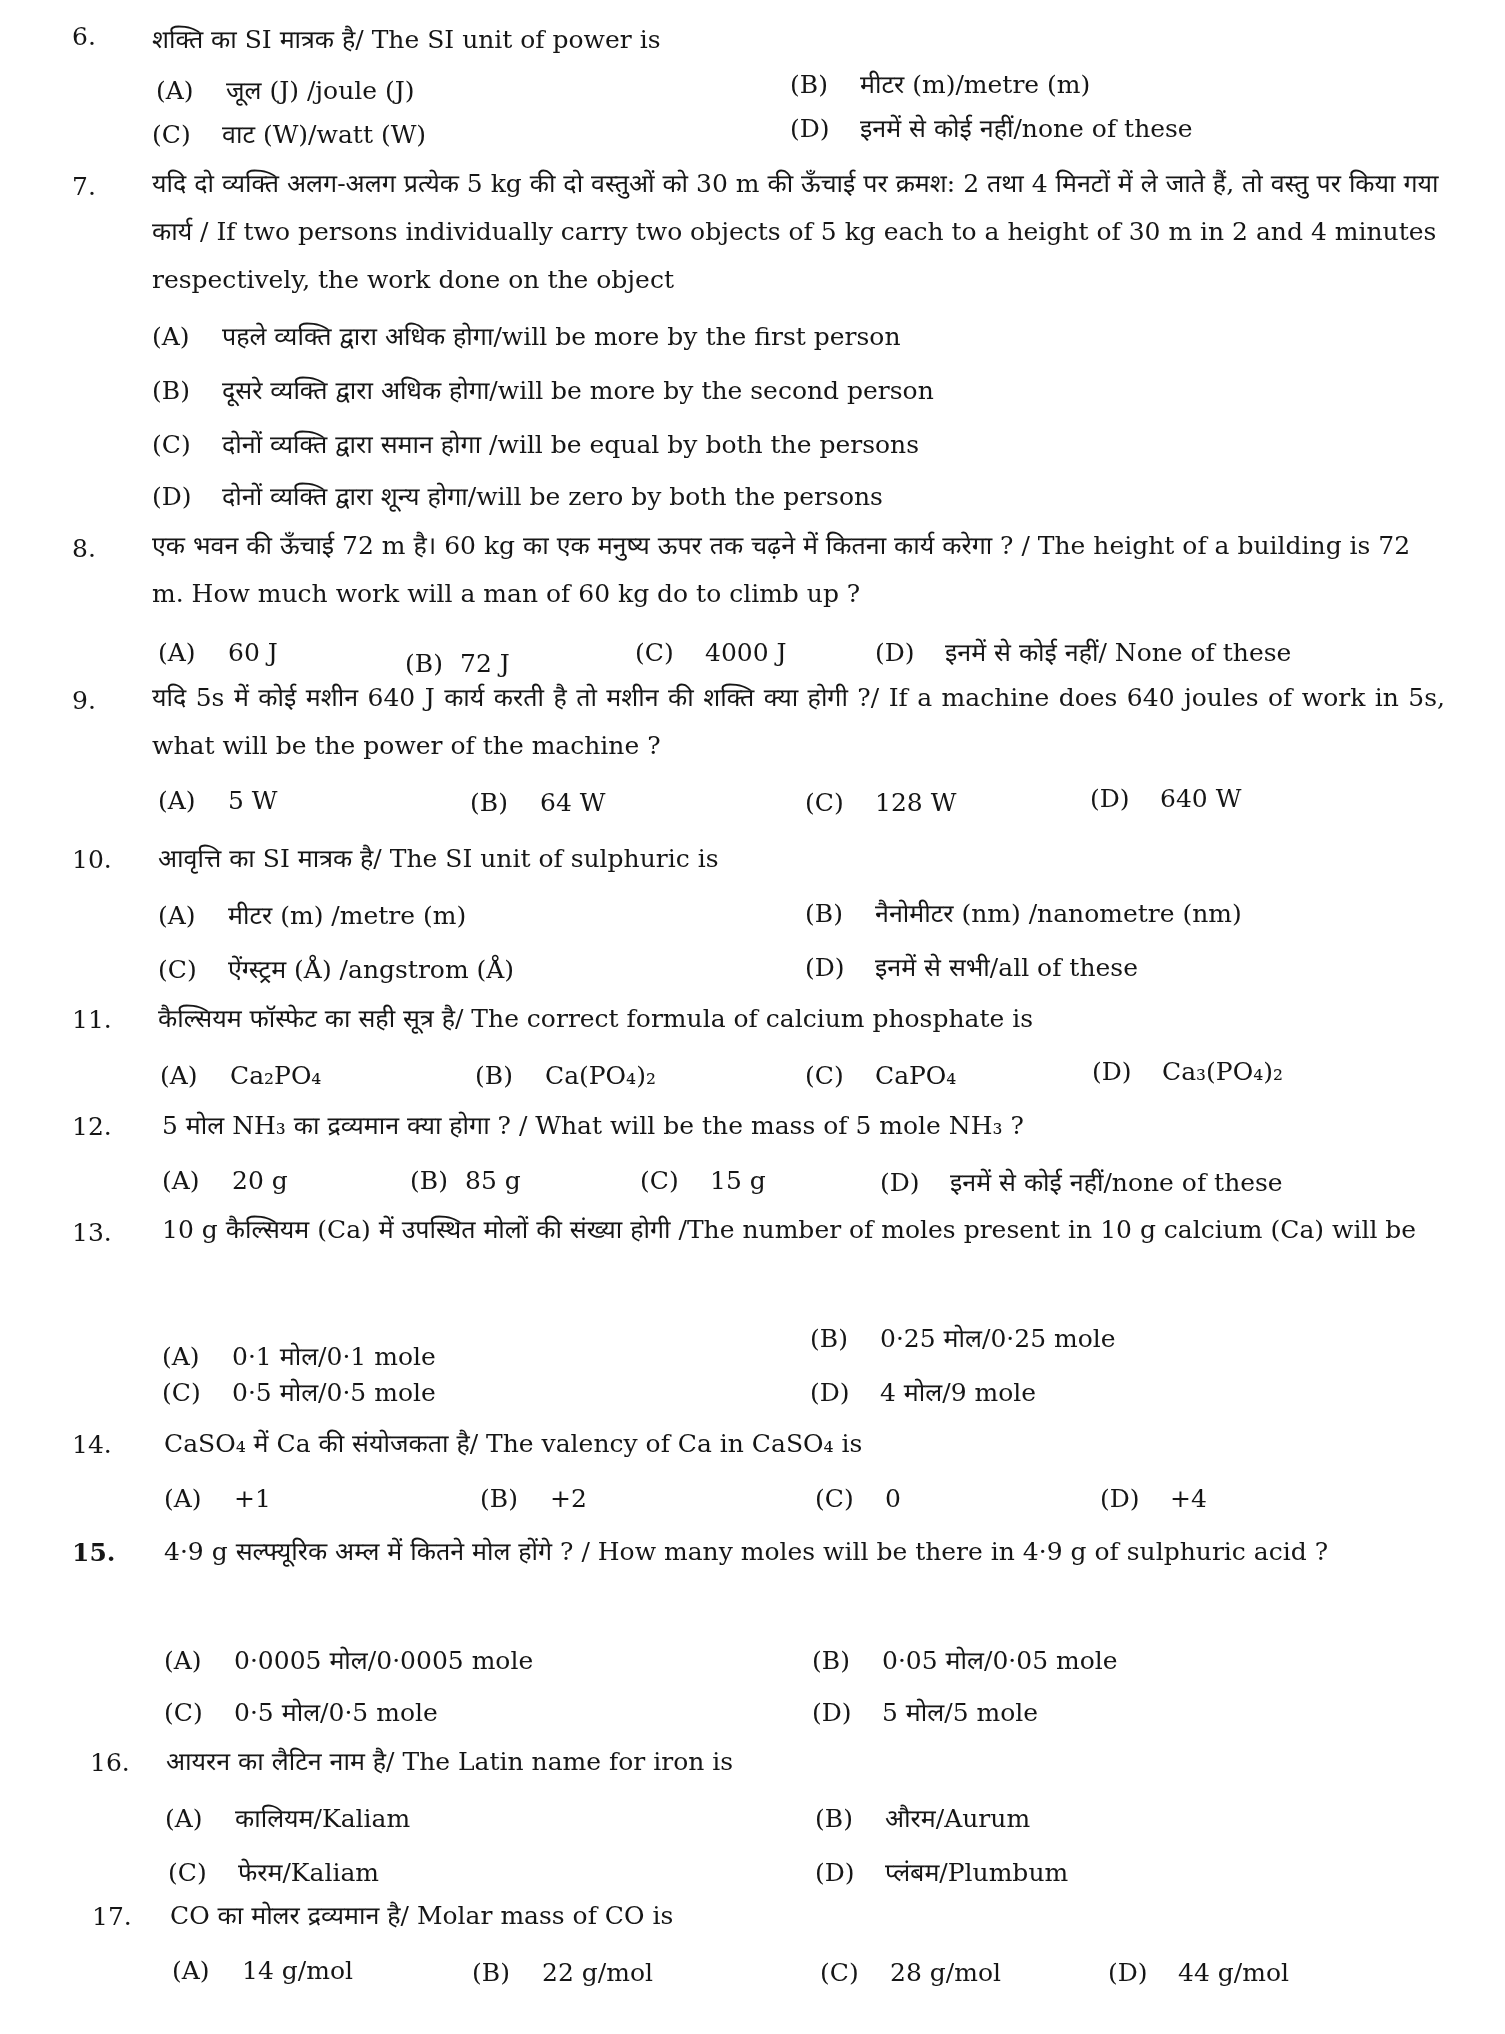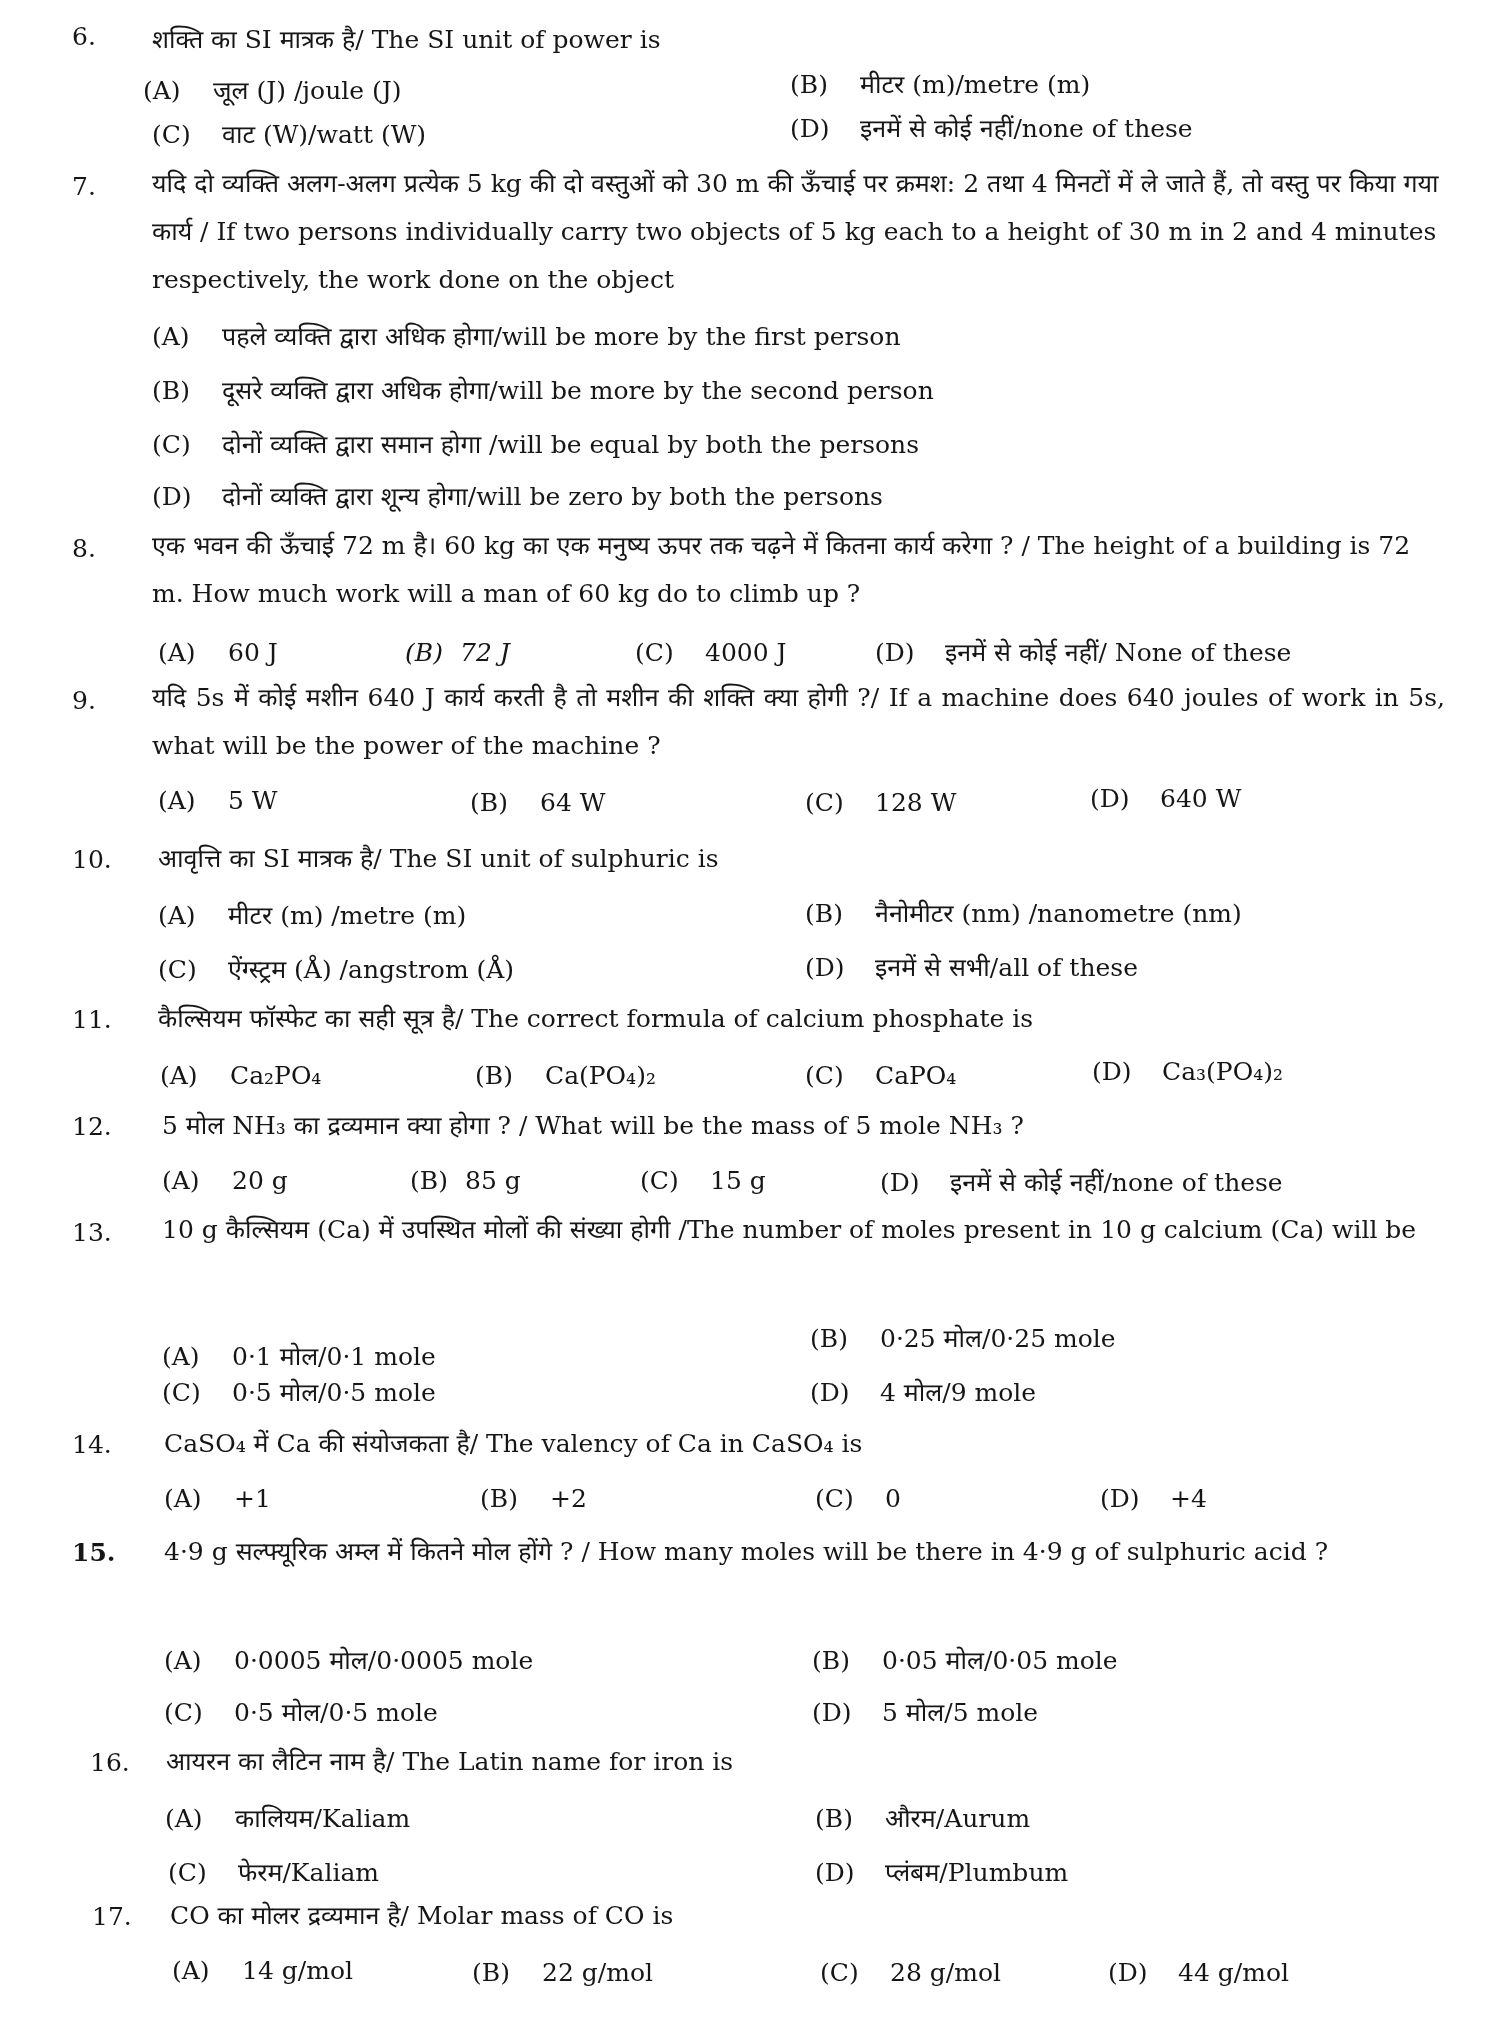--- a/index.html
+++ b/index.html
@@ -17,40 +17,40 @@
   .opt .lbl { display: inline-block; width: 70px; }
 </style>
 </head>
 <body>
 
 <div class="page">
 
   <div class="q" style="top:22px;">
     <span class="qnum" style="top:0;">6.</span>
     <div class="qtext" style="top:-6px;">शक्ति का SI मात्रक है/ The SI unit of power is</div>
-    <div class="opt" style="left:143px; top:50px;"><span class="lbl">(A)</span><span>जूल (J) /joule (J)</span></div>
+    <div class="opt" style="left:156px; top:50px;"><span class="lbl">(A)</span><span>जूल (J) /joule (J)</span></div>
     <div class="opt" style="left:790px; top:44px;"><span class="lbl">(B)</span><span>मीटर (m)/metre (m)</span></div>
     <div class="opt" style="left:152px; top:94px;"><span class="lbl">(C)</span><span>वाट (W)/watt (W)</span></div>
     <div class="opt" style="left:790px; top:88px;"><span class="lbl">(D)</span><span>इनमें से कोई नहीं/none of these</span></div>
   </div>
 
   <div class="q" style="top:168px;">
     <span class="qnum" style="top:4px;">7.</span>
     <div class="qtext" style="top:-8px;">यदि दो व्यक्ति अलग-अलग प्रत्येक 5 kg की दो वस्तुओं को 30 m की ऊँचाई पर क्रमश: 2 तथा 4 मिनटों में ले जाते हैं, तो वस्तु पर किया गया कार्य / If two persons individually carry two objects of 5 kg each to a height of 30 m in 2 and 4 minutes respectively, the work done on the object</div>
     <div class="opt" style="left:152px; top:150px;"><span class="lbl">(A)</span><span>पहले व्यक्ति द्वारा अधिक होगा/will be more by the first person</span></div>
     <div class="opt" style="left:152px; top:204px;"><span class="lbl">(B)</span><span>दूसरे व्यक्ति द्वारा अधिक होगा/will be more by the second person</span></div>
     <div class="opt" style="left:152px; top:258px;"><span class="lbl">(C)</span><span>दोनों व्यक्ति द्वारा समान होगा /will be equal by both the persons</span></div>
     <div class="opt" style="left:152px; top:310px;"><span class="lbl">(D)</span><span>दोनों व्यक्ति द्वारा शून्य होगा/will be zero by both the persons</span></div>
   </div>
 
   <div class="q" style="top:530px;">
     <span class="qnum" style="top:4px;">8.</span>
     <div class="qtext" style="top:-8px;">एक भवन की ऊँचाई 72 m है। 60 kg का एक मनुष्य ऊपर तक चढ़ने में कितना कार्य करेगा ? / The height of a building is 72 m. How much work will a man of 60 kg do to climb up ?</div>
     <div class="opt" style="left:158px; top:108px;"><span class="lbl">(A)</span><span>60 J</span></div>
-    <div class="opt" style="left:405px; top:108px;font-style:italic;"><span class="lbl" style="width:55px;">(B)</span><span>72 J</span></div>
+    <div class="opt" style="left:405px; top:119px;"><span class="lbl" style="width:55px;">(B)</span><span>72 J</span></div>
     <div class="opt" style="left:635px; top:108px;"><span class="lbl">(C)</span><span>4000 J</span></div>
     <div class="opt" style="left:875px; top:104px;"><span class="lbl">(D)</span><span>इनमें से कोई नहीं/ None of these</span></div>
   </div>
 
   <div class="q" style="top:682px;">
     <span class="qnum" style="top:4px;">9.</span>
     <div class="qtext" style="top:-8px; text-align:justify;">यदि 5s में कोई मशीन 640 J कार्य करती है तो मशीन की शक्ति क्या होगी ?/ If a machine does 640 joules of work in 5s, what will be the power of the machine ?</div>
     <div class="opt" style="left:158px; top:104px;"><span class="lbl">(A)</span><span>5 W</span></div>
     <div class="opt" style="left:470px; top:106px;"><span class="lbl">(B)</span><span>64 W</span></div>
     <div class="opt" style="left:805px; top:106px;"><span class="lbl">(C)</span><span>128 W</span></div>

